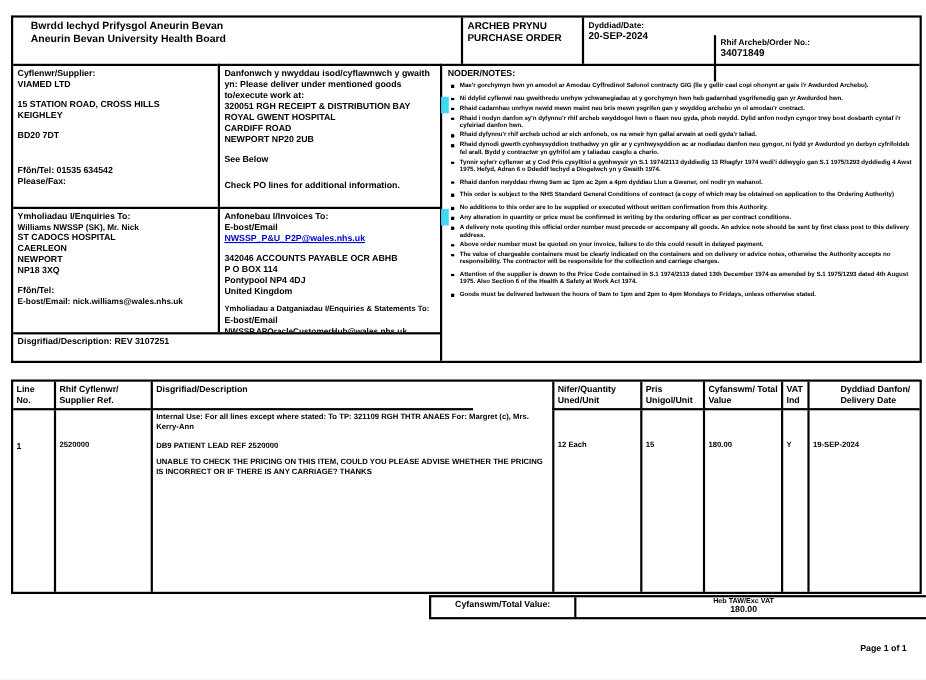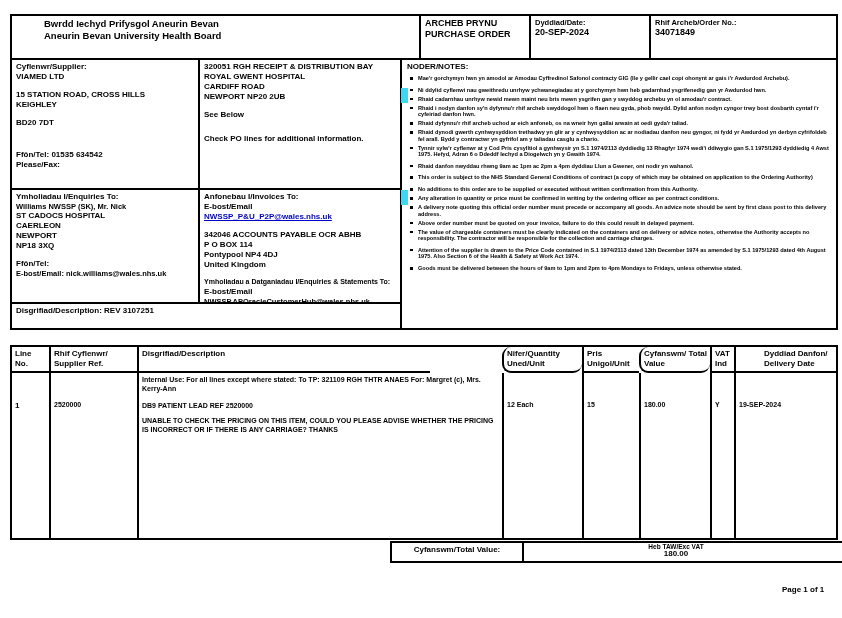--- a/index.html
+++ b/index.html
@@ -46,51 +46,52 @@
   .row-val{margin-top:28px;}
   .center{text-align:center;}
 </style>
 </head>
 <body>
 
 <div class="page">
 
   <div class="box" style="left:10px;top:14px;width:828px;height:316px;">
 
-    <div class="cell t95" style="left:16px;top:0;width:359px;height:42px;padding-left:16px;">
+    <div class="cell t95" style="left:0;top:0;width:359px;height:42px;padding-left:16px;">
       <div>Bwrdd Iechyd Prifysgol Aneurin Bevan</div>
       <div>Aneurin Bevan University Health Board</div>
     </div>
     <div class="cell bl t9" style="left:359px;top:0;width:158px;height:42px;margin-left:48px;">
       <div>ARCHEB PRYNU</div>
       <div>PURCHASE ORDER</div>
     </div>
     <div class="cell bl" style="left:517px;top:0;width:120px;height:42px;">
       <div class="t75">Dyddiad/Date:</div>
       <div class="t9">20-SEP-2024</div>
     </div>
-    <div class="cell bl" style="left:637px;top:0;width:187px;height:42px;">
+    <div class="cell bl" style="left:637px;top:16px;width:187px;height:42px;">
       <div class="t75">Rhif Archeb/Order No.:</div>
       <div class="t9">34071849</div>
     </div>
 
     <div class="cell bt" style="left:0;top:42px;width:186px;height:130px;">
       <div>Cyflenwr/Supplier:</div>
       <div>VIAMED LTD</div>
       <div class="gap-s">15 STATION ROAD, CROSS HILLS</div>
       <div>KEIGHLEY</div>
       <div class="gap-s">BD20 7DT</div>
       <div class="gap-l">
         <span>Ffôn/Tel:</span>
         <span>01535 634542</span>
       </div>
       <div>Please/Fax:</div>
     </div>
 
     <div class="cell bt bl" style="left:186px;top:42px;width:202px;height:130px;">
+      <div>Danfonwch y nwyddau isod/cyflawnwch y gwaith yn: Please deliver under mentioned goods to/execute work at:</div>
       <div>320051 RGH RECEIPT &amp; DISTRIBUTION BAY</div>
       <div>ROYAL GWENT HOSPITAL</div>
       <div>CARDIFF ROAD</div>
       <div>NEWPORT NP20 2UB</div>
       <div class="gap-s">See Below</div>
       <div class="gap-m">Check PO lines for additional information.</div>
     </div>
 
     <div class="cell bt" style="left:0;top:172px;width:186px;height:90px;">
       <div>Ymholiadau I/Enquiries To:</div>
@@ -148,23 +149,23 @@
 
     <div class="hl-mark" style="left:389px;top:72px;"></div>
     <div class="hl-mark" style="left:389px;top:174px;"></div>
   </div>
 
   <div class="box" style="left:10px;top:345px;width:828px;height:195px;">
 
     <div class="th" style="left:0;width:37px;border-bottom:2px solid #000;">Line No.</div>
     <div class="th bl" style="left:37px;width:88px;border-bottom:2px solid #000;">Rhif Cyflenwr/ Supplier Ref.</div>
     <div class="th bl" style="left:125px;width:293px;border-bottom:2px solid #000;">Disgrifiad/Description</div>
-    <div class="th bl" style="left:490px;width:80px;border-bottom:2px solid #000;border-radius:9px;">Nifer/Quantity Uned/Unit</div>
+    <div class="th bl" style="left:490px;width:80px;border-bottom:2px solid #000;">Nifer/Quantity Uned/Unit</div>
     <div class="th bl" style="left:570px;width:57px;border-bottom:2px solid #000;">Pris Unigol/Unit Price Exc. VAT</div>
-    <div class="th bl" style="left:627px;width:71px;border-bottom:2px solid #000;border-radius:9px;">Cyfanswm/ Total Value</div>
+    <div class="th bl" style="left:627px;width:71px;border-bottom:2px solid #000;">Cyfanswm/ Total Value</div>
     <div class="th bl" style="left:698px;width:24px;border-bottom:2px solid #000;">VAT Ind</div>
     <div class="th bl" style="left:722px;width:102px;border-bottom:2px solid #000;padding-left:28px;">Dyddiad Danfon/ Delivery Date</div>
 
     <div class="tbody-cell" style="left:0;width:37px;">
       <div class="row-val">1</div>
     </div>
     <div class="tbody-cell bl t7" style="left:37px;width:88px;">
       <div class="row-val">2520000</div>
     </div>
     <div class="tbody-cell bl t7" style="left:125px;width:365px;">

